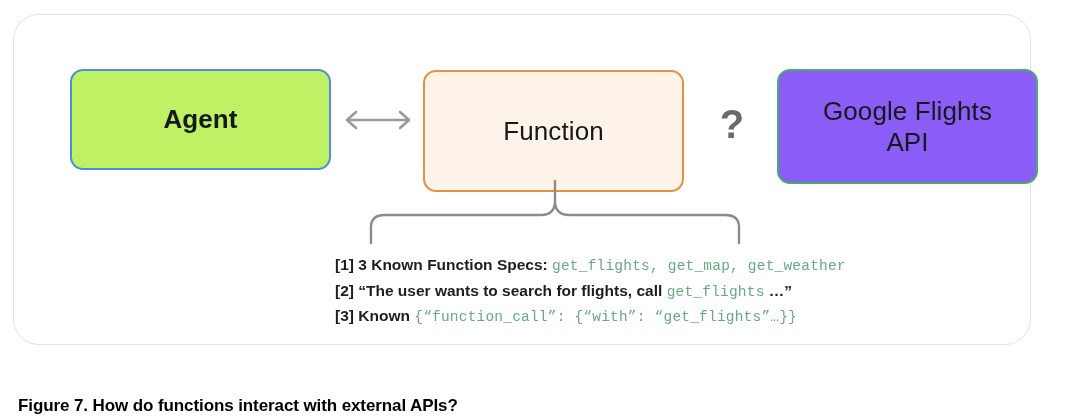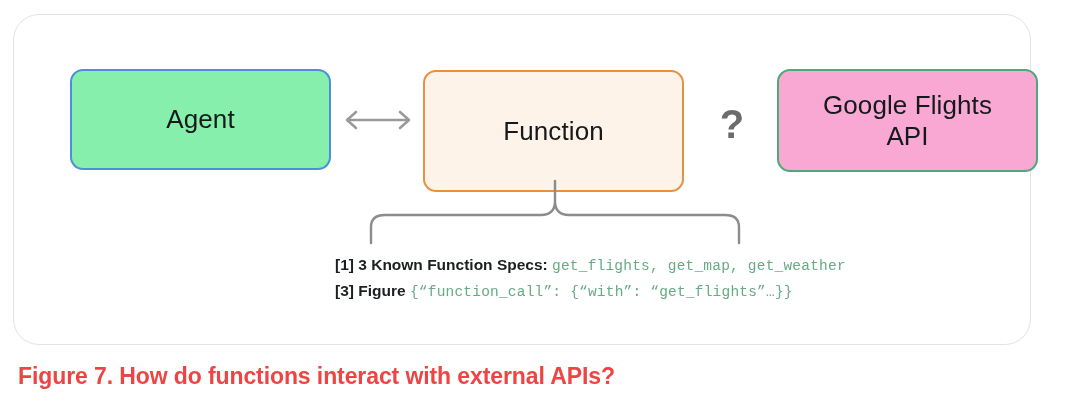--- a/index.html
+++ b/index.html
@@ -43,39 +43,40 @@
     letter-spacing: 0.1px;
     line-height: 1.18;
   }
 
   #node-agent {
     left: 56px;
     top: 54px;
     width: 261px;
     height: 101px;
     border: 2.2px solid #4a8fd8;
-    background: #86efac;
+    background: #bef264;
+    font-weight: bold;
   }
 
   #node-function {
     left: 409px;
     top: 55px;
     width: 261px;
     height: 122px;
     border: 2.2px solid #e59140;
     background: #fdf3e8;
   }
 
   #node-api {
     left: 763px;
     top: 54px;
     width: 261px;
-    height: 103px;
+    height: 115px;
     border: 2.2px solid #4aab77;
-    background: #f9a8d4;
+    background: #8b5cf6;
   }
 
   
   #arrow-bidirectional {
     position: absolute;
     left: 324px;
     top: 92px;
     width: 80px;
     height: 26px;
   }
@@ -123,24 +124,24 @@
     color: #66ab84;
     font-size: 14.5px;
     letter-spacing: 0.2px;
     font-weight: 400;
   }
 
   
   #figure-caption {
     position: absolute;
     left: 18px;
-    top: 363px;
-    font-size: 23px;
+    top: 396px;
+    font-size: 17px;
     font-weight: 700;
-    color: #ef4444;
+    color: #000000;
     letter-spacing: -0.1px;
   }
 </style>
 </head>
 <body>
 
 <div id="figure-card">
 
   <div class="node" id="node-agent">
     <span>Agent</span>
@@ -173,21 +174,24 @@
                M370,68 L370,52 Q370,40 356,40 L200,40 Q186,40 186,26 L186,6" fill="none" stroke="#8c8c8c" stroke-width="2.4" stroke-linecap="round" stroke-linejoin="round"></path>
     </svg>
   </div>
 
   <div id="annotation-block">
 
     <span class="annotation-line">
       <span class="ann-label">[1]</span><span class="ann-text"> 3 Known Function Specs: </span><span class="ann-code">get_flights, get_map, get_weather</span>
     </span>
 
+    <span class="annotation-line">
+      <span class="ann-label">[2]</span><span class="ann-text"> “The user wants to search for flights, call </span><span class="ann-code">get_flights</span><span class="ann-text"> …”</span>
+    </span>
 
     <span class="annotation-line">
-      <span class="ann-label">[3]</span><span class="ann-text"> Figure </span><span class="ann-code">{“function_call”: {“with”: “get_flights”…}}</span>
+      <span class="ann-label">[3]</span><span class="ann-text"> Known </span><span class="ann-code">{“function_call”: {“with”: “get_flights”…}}</span>
     </span>
 
   </div>
 </div>
 
 <div id="figure-caption">Figure 7. How do functions interact with external APIs?</div>
 
 </body></html>

